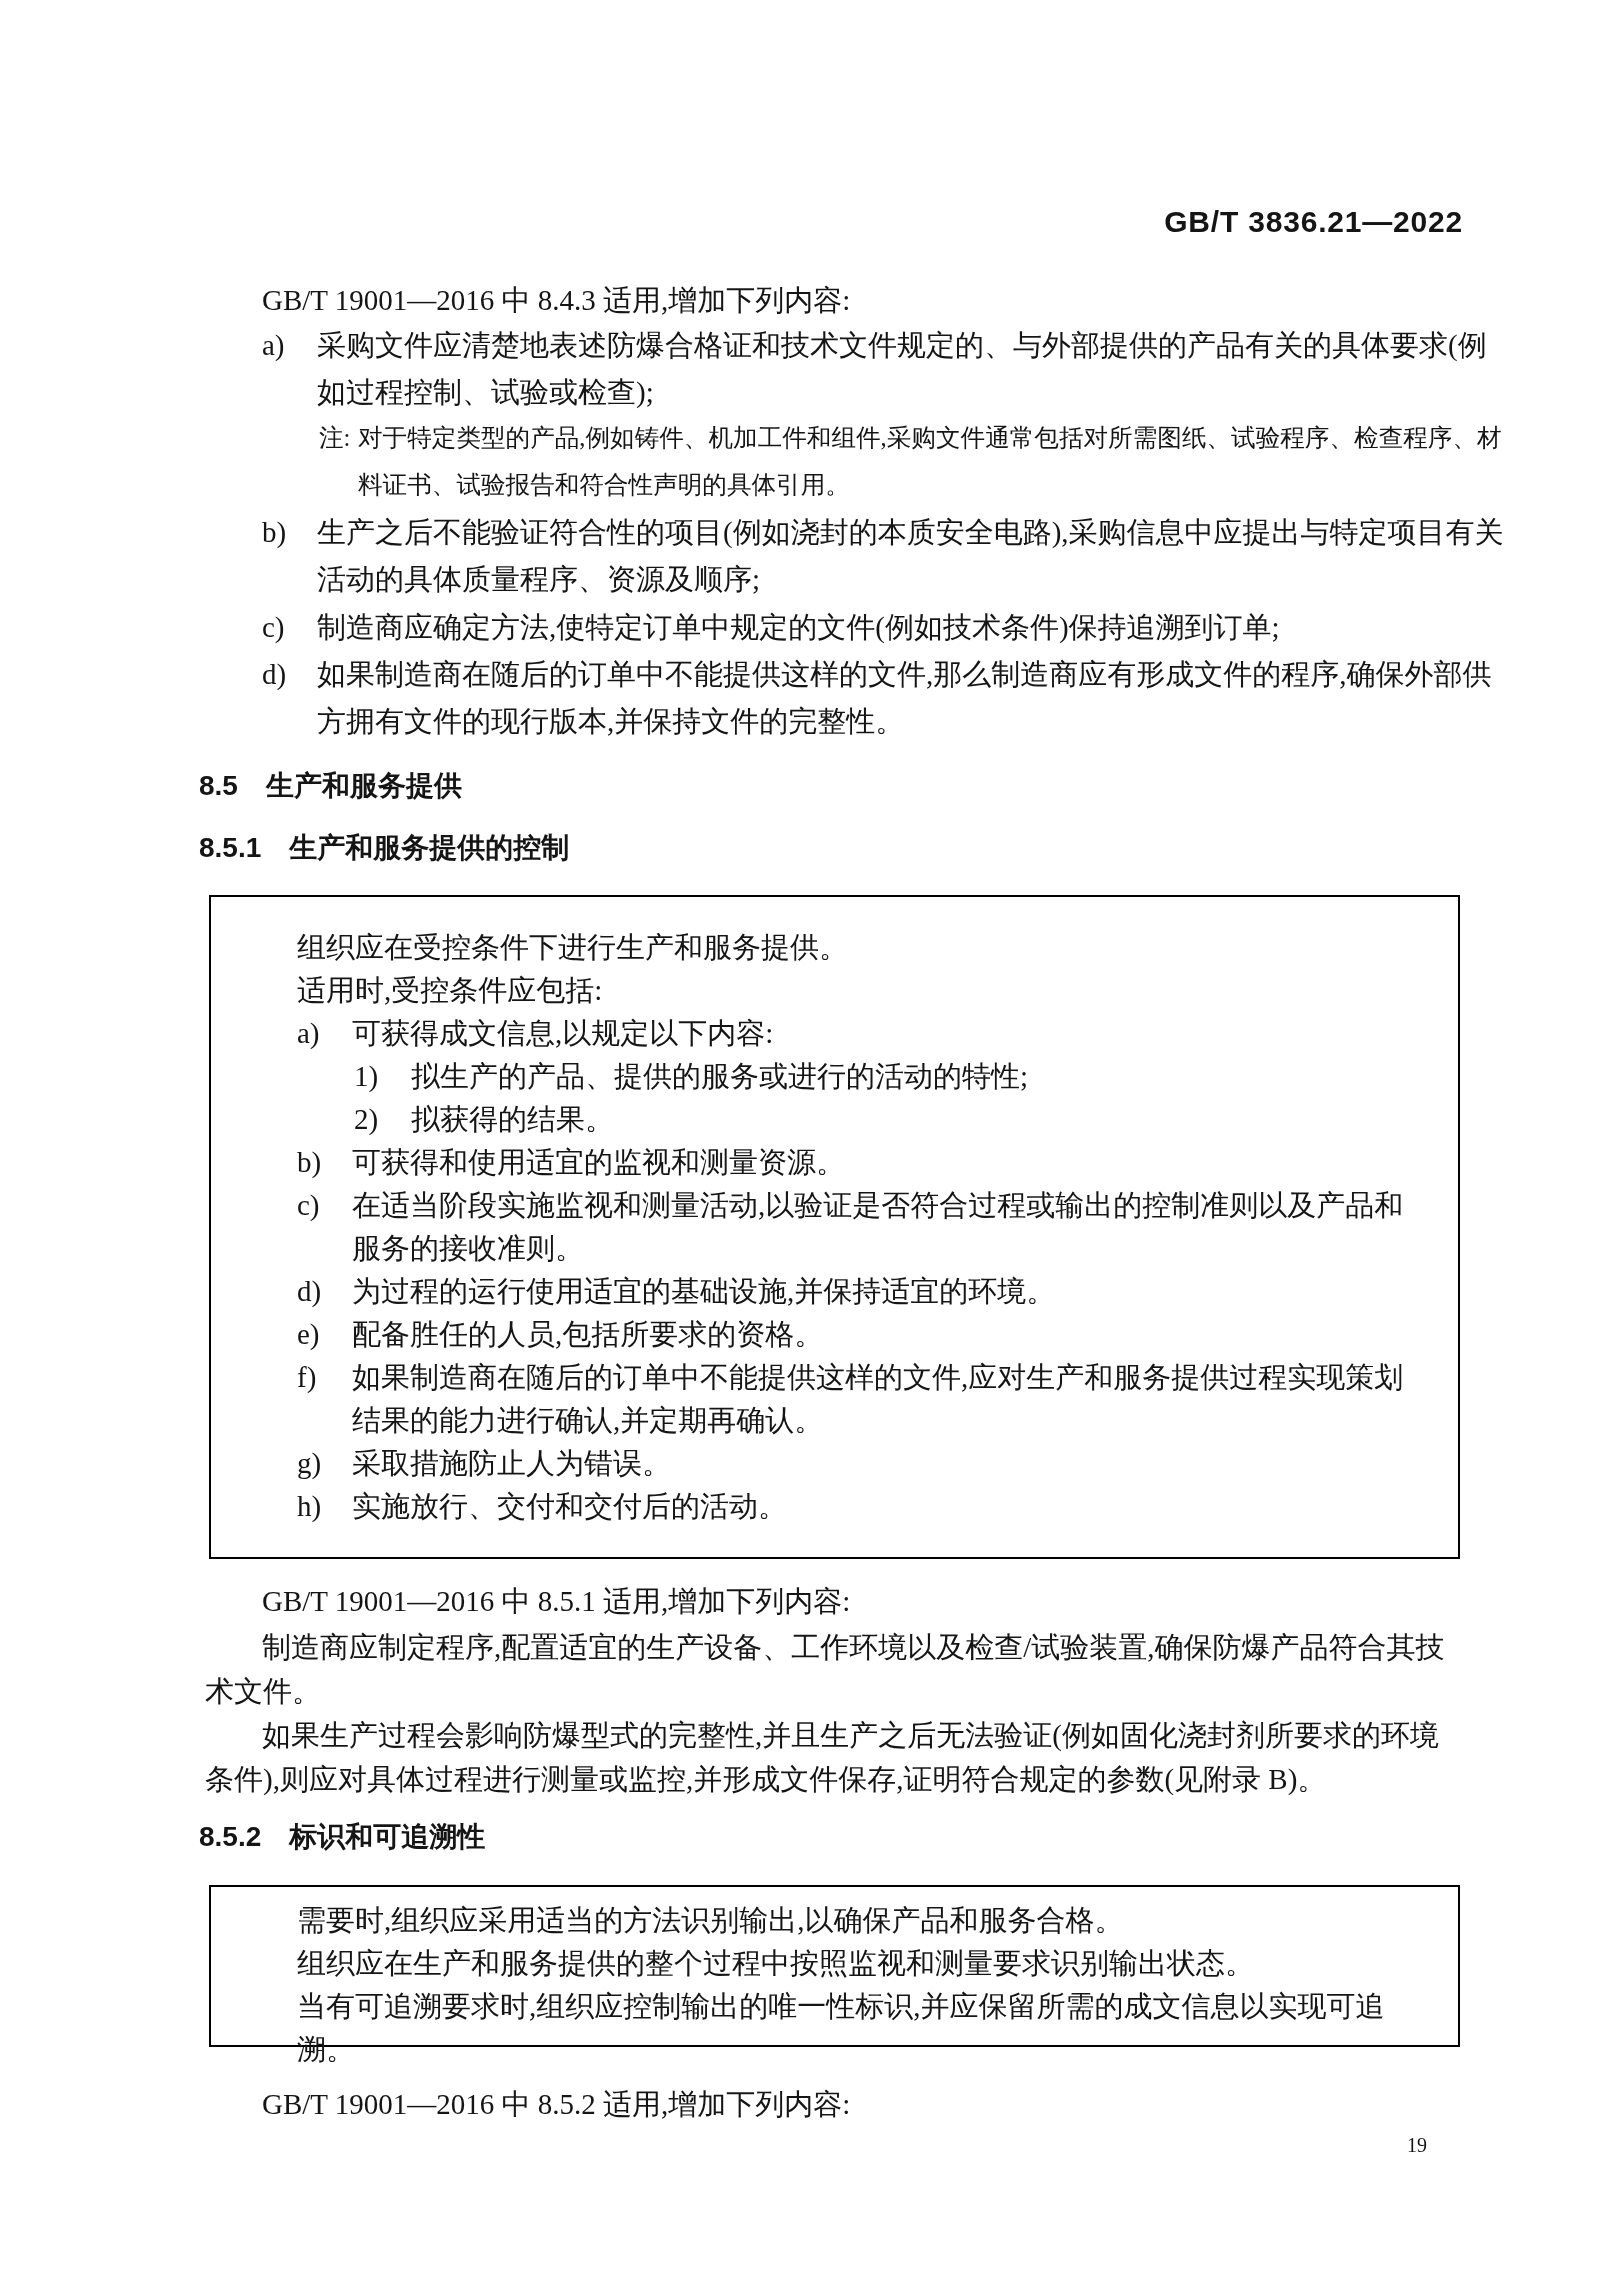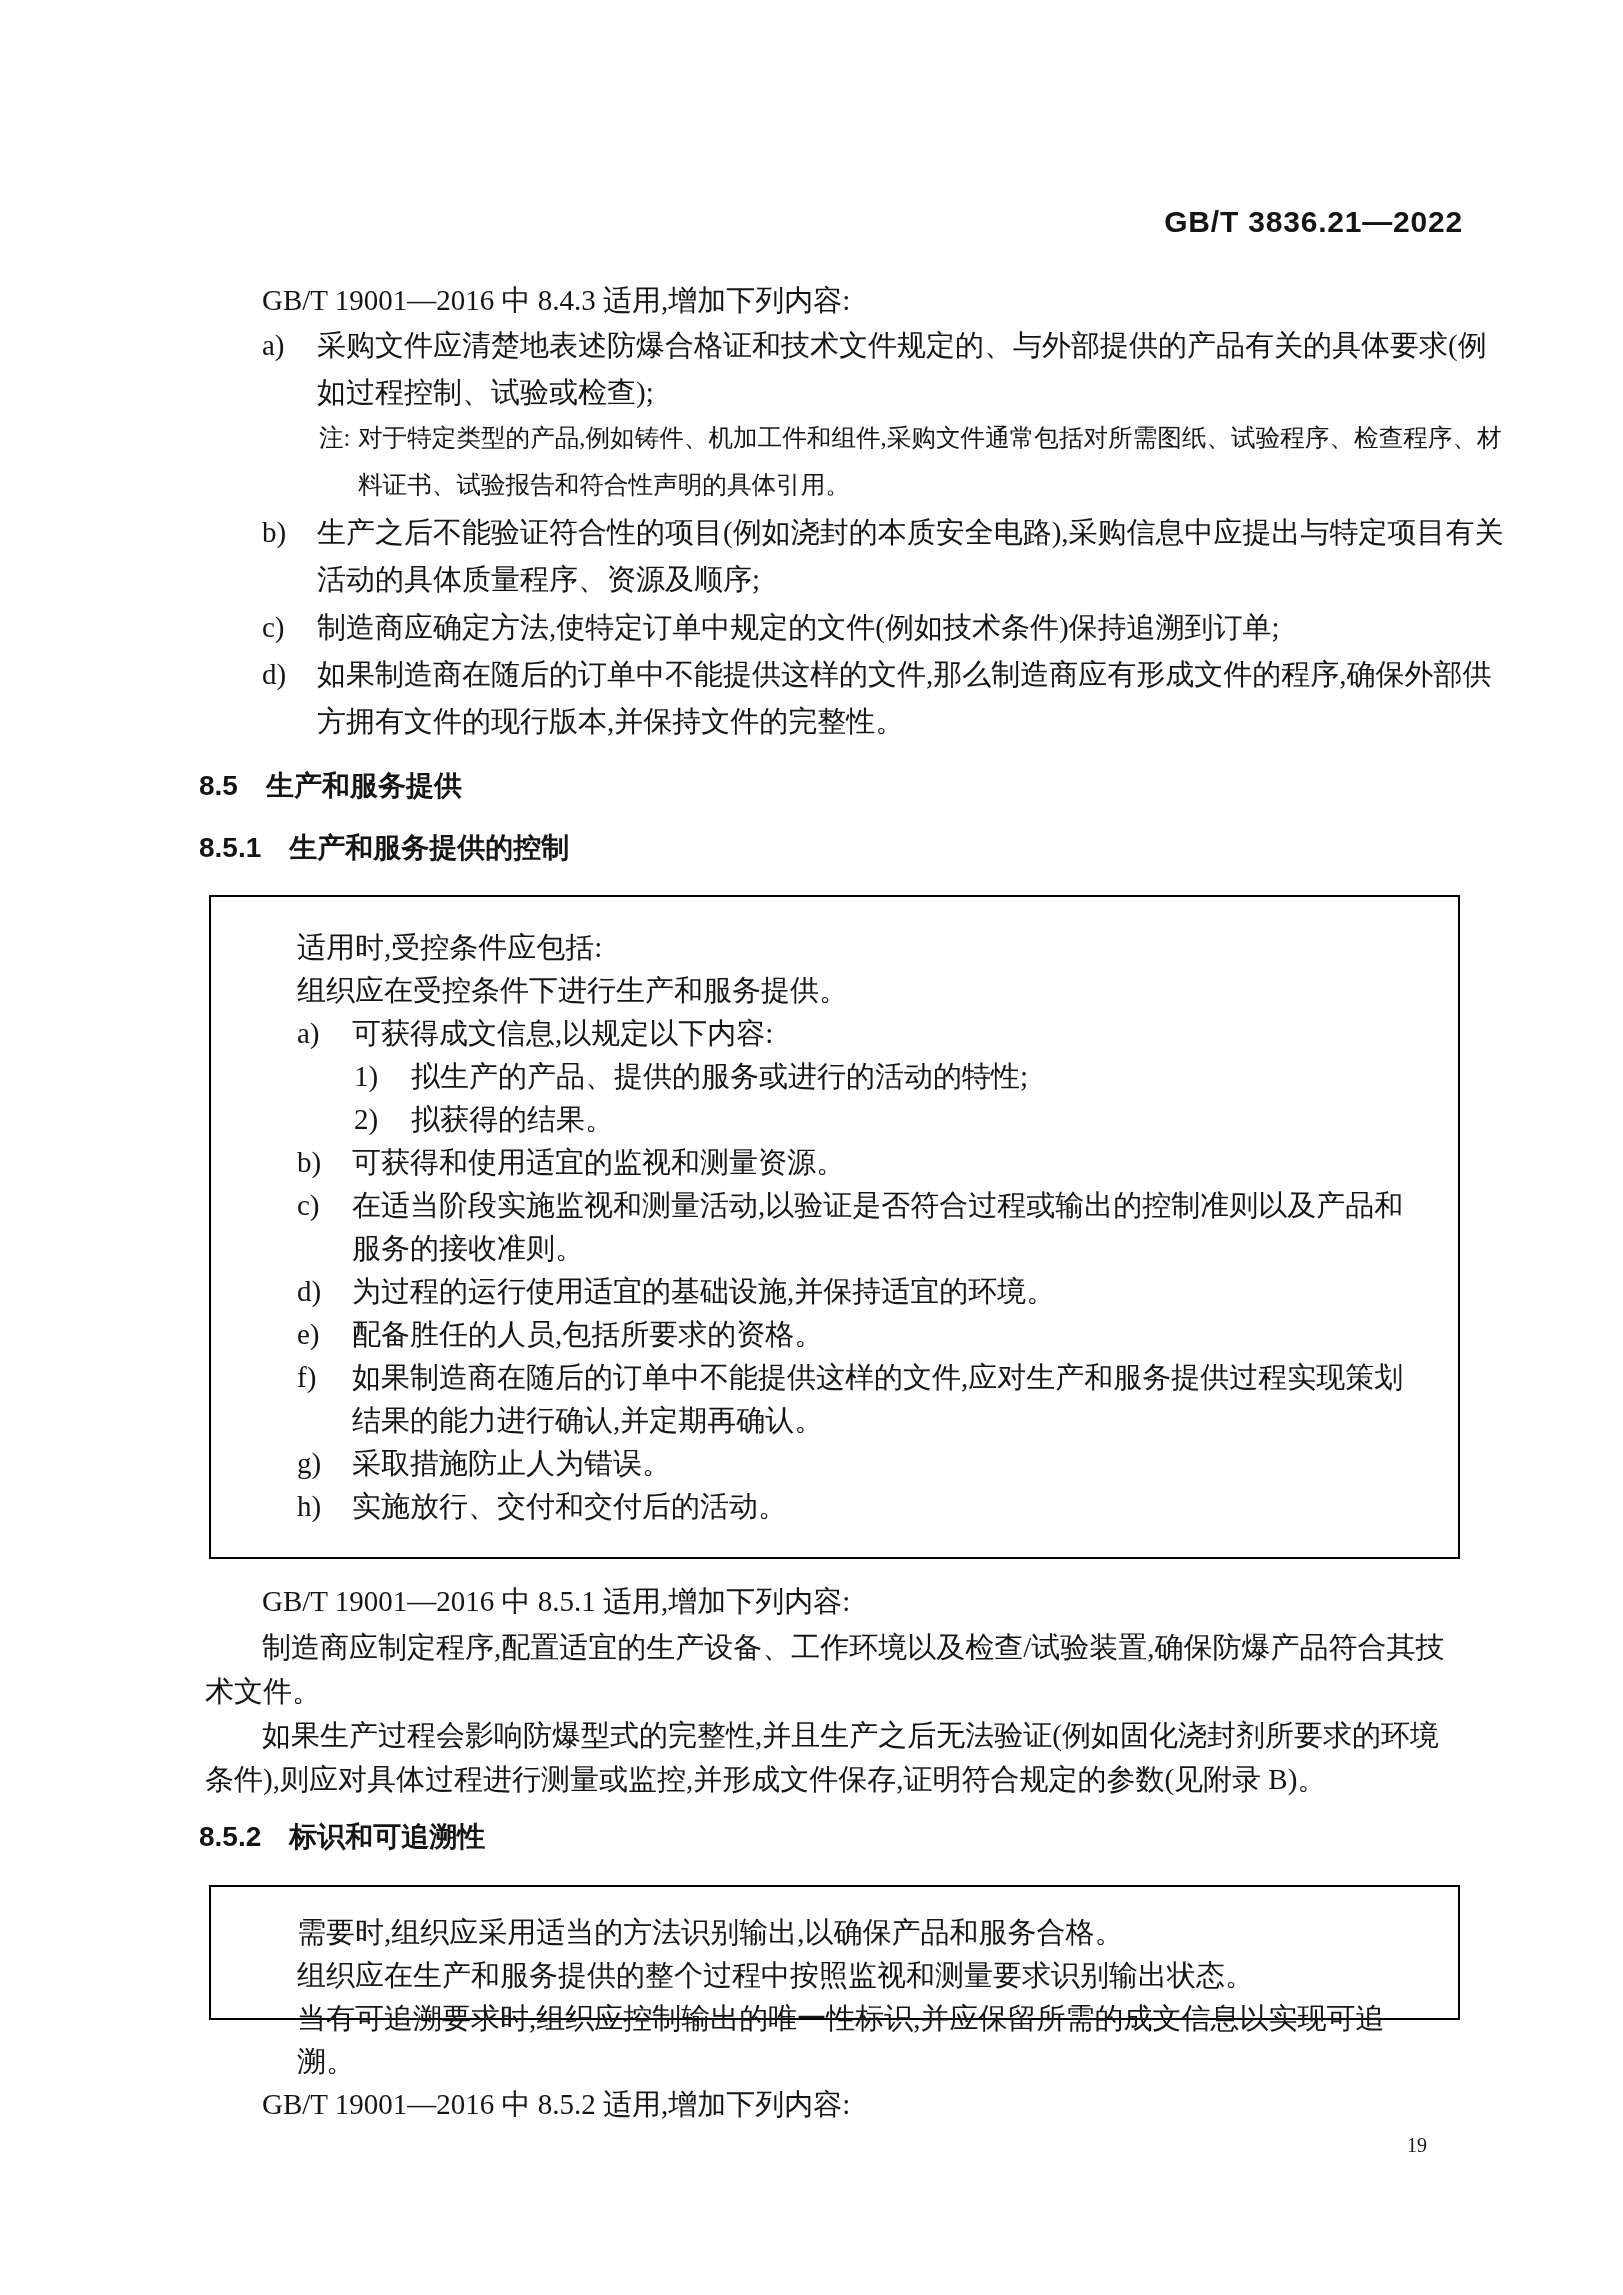--- a/index.html
+++ b/index.html
@@ -37,21 +37,21 @@
   .h .num{margin-right:28px;}
   
   .box{
     left:209px;width:1251px;
     border:2.5px solid #000;
     box-sizing:border-box;
     padding:29px 41px 0 86px;
     line-height:43px;
   }
   .box1{top:895px;height:664px;}
-  .box2{top:1885px;height:135px;padding-top:24px;}
+  .box2{top:1885px;height:162px;padding-top:12px;}
   .box .bli{padding-left:55px;}
   .box .bli .m{display:inline-block;width:55px;margin-left:-55px;}
   .box .sub{margin-left:57px;padding-left:57px;}
   .box .sub .m{display:inline-block;width:57px;margin-left:-57px;}
   
   .para{left:205px;width:1245px;text-indent:57px;line-height:44px;}
   .page-num{top:2129px;right:197px;font-size:20px;line-height:33px;}
 </style>
 </head>
 <body>
@@ -70,22 +70,22 @@
 
   <div class="abs li" style="top:604px"><span class="m">c)</span><span>制造商应确定方法,使特定订单中规定的文件(例如技术条件)保持追溯到订单;</span></div>
 
   <div class="abs li" style="top:651px"><span class="m">d)</span><span>如果制造商在随后的订单中不能提供这样的文件,那么制造商应有形成文件的程序,确保外部供方拥有文件的现行版本,并保持文件的完整性。</span></div>
 
   <div class="abs h" style="top:768px"><span class="num">8.5</span><span>生产和服务提供</span></div>
 
   <div class="abs h" style="top:830px"><span class="num">8.5.1</span><span>生产和服务提供的控制</span></div>
 
   <div class="abs box box1">
+    <div>组织应在受控条件下进行生产和服务提供。</div>
     <div>适用时,受控条件应包括:</div>
-    <div>组织应在受控条件下进行生产和服务提供。</div>
     <div class="bli"><span class="m">a)</span><span>可获得成文信息,以规定以下内容:</span></div>
     <div class="sub"><span class="m">1)</span><span>拟生产的产品、提供的服务或进行的活动的特性;</span></div>
     <div class="sub"><span class="m">2)</span><span>拟获得的结果。</span></div>
     <div class="bli"><span class="m">b)</span><span>可获得和使用适宜的监视和测量资源。</span></div>
     <div class="bli"><span class="m">c)</span><span>在适当阶段实施监视和测量活动,以验证是否符合过程或输出的控制准则以及产品和服务的接收准则。</span></div>
     <div class="bli"><span class="m">d)</span><span>为过程的运行使用适宜的基础设施,并保持适宜的环境。</span></div>
     <div class="bli"><span class="m">e)</span><span>配备胜任的人员,包括所要求的资格。</span></div>
     <div class="bli"><span class="m">f)</span><span>如果制造商在随后的订单中不能提供这样的文件,应对生产和服务提供过程实现策划结果的能力进行确认,并定期再确认。</span></div>
     <div class="bli"><span class="m">g)</span><span>采取措施防止人为错误。</span></div>
     <div class="bli"><span class="m">h)</span><span>实施放行、交付和交付后的活动。</span></div>

